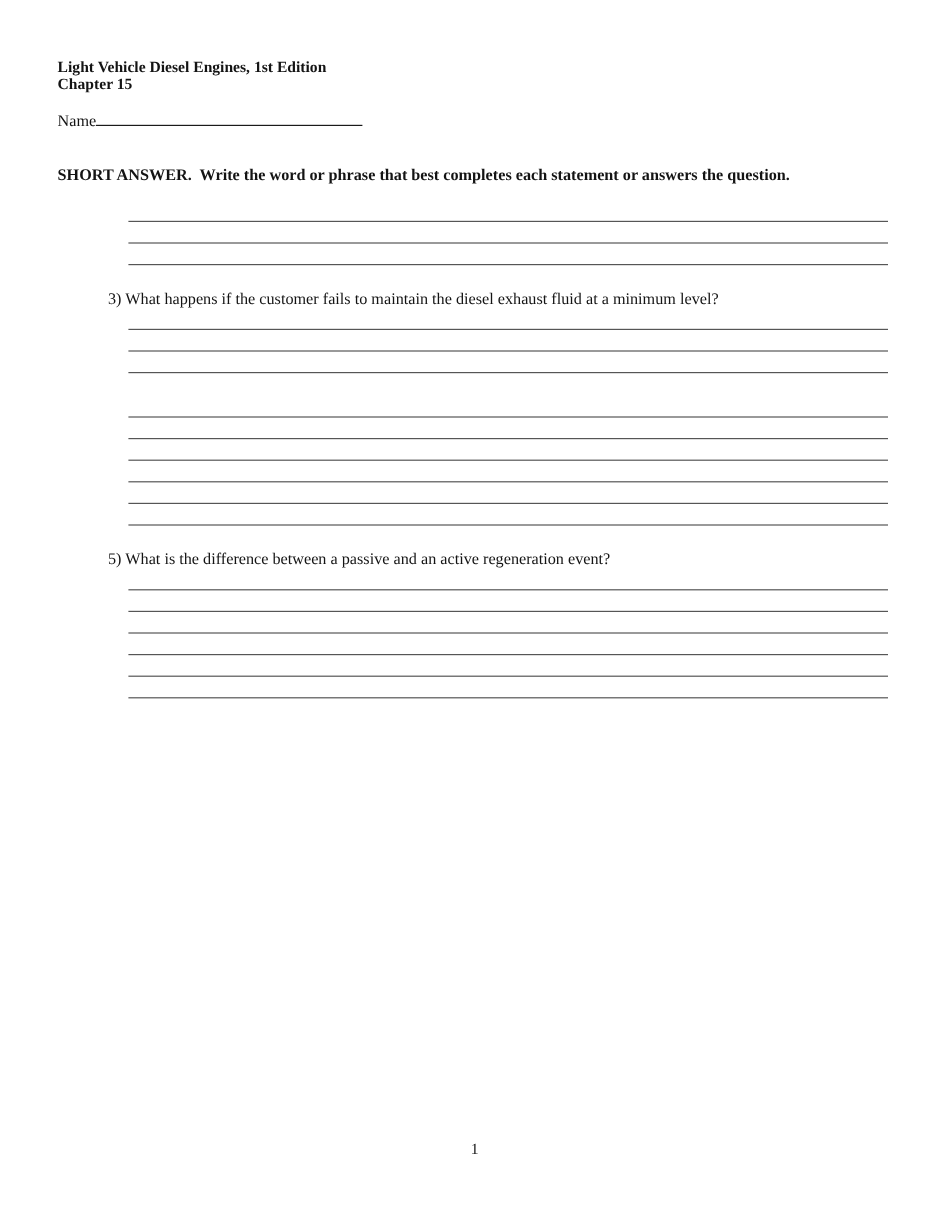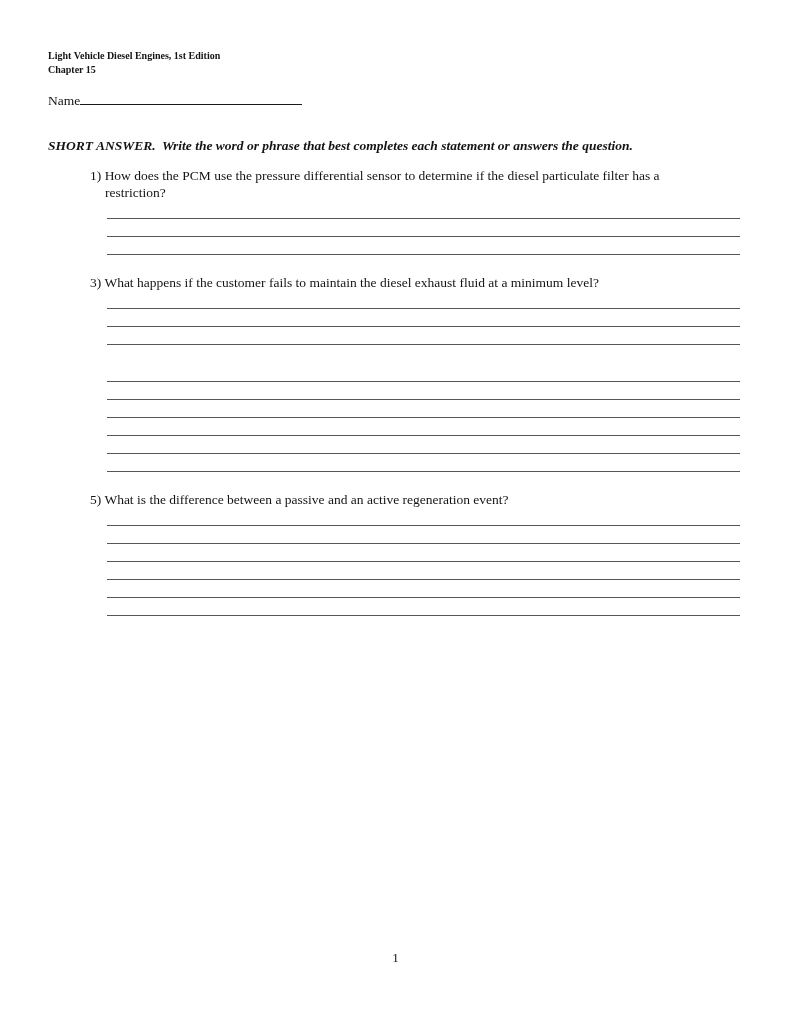--- a/index.html
+++ b/index.html
@@ -13,21 +13,21 @@
     height: 1024px;
     background: #ffffff;
     box-sizing: border-box;
     padding: 49px 49px 0 48px;
     font-family: "Liberation Serif", serif;
     color: #141414;
     overflow: hidden;
   }
   .header-block {
     font-weight: bold;
-    font-size: 10px;
+    font-size: 13px;
     line-height: 13.5px;
   }
   .name-row {
     margin-top: 15px;
     font-size: 13.5px;
     font-weight: normal;
     height: 16px;
   }
   .name-line {
     display: inline-block;
@@ -35,21 +35,20 @@
     height: 13px;
     border-bottom: 1.2px solid #1a1a1a;
     vertical-align: baseline;
   }
   .instructions {
     margin-top: 32px;
     font-size: 13.5px;
     font-weight: bold;
     line-height: 14px;
     white-space: pre-wrap;
-    font-style: italic;
   }
   .question-list {
     margin-left: 42px;
     margin-top: 14px;
   }
   .question-item {
     margin-bottom: 19px;
   }
   .question-item:last-child {
     margin-bottom: 0;
@@ -89,21 +88,20 @@
   </div>
 
   <div class="name-row">
     <span>Name</span><span class="name-line"></span>
   </div>
 
   <div class="instructions">SHORT ANSWER.  Write the word or phrase that best completes each statement or answers the question.</div>
 
   <div class="question-list">
   <div class="question-item">
-    <div class="q-text"><span>1)</span> <span>How does the PCM use the pressure differential sensor to determine if the diesel particulate filter has a restriction?</span></div>
     <div class="answer-lines">
           <div class="answer-line"></div>
           <div class="answer-line"></div>
           <div class="answer-line"></div>
         </div>
   </div>
 
 
   <div class="question-item">
     <div class="q-text"><span>3)</span> <span>What happens if the customer fails to maintain the diesel exhaust fluid at a minimum level?</span></div>

